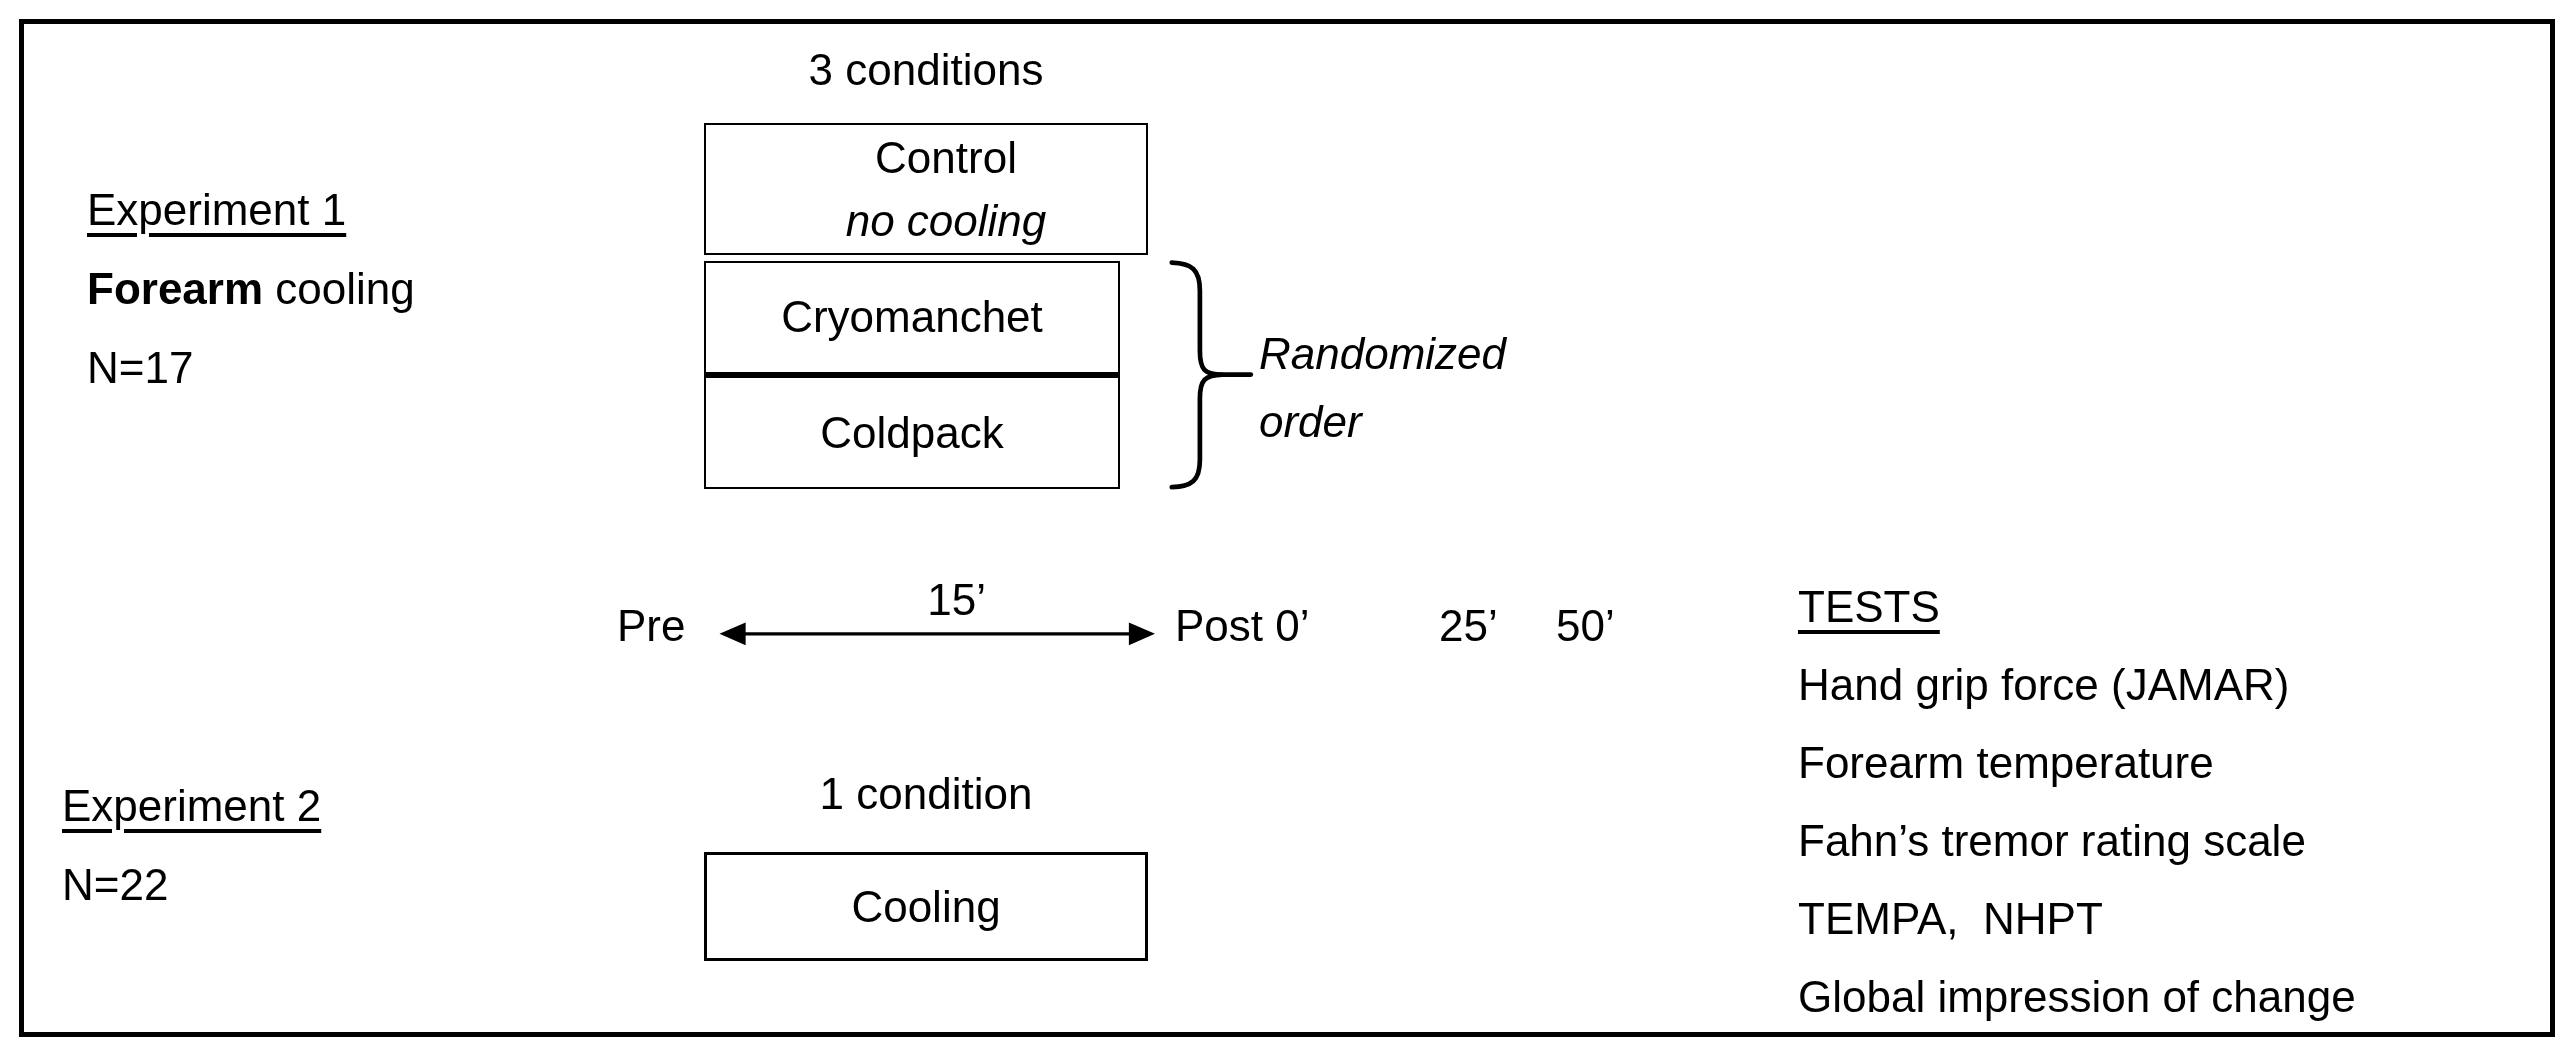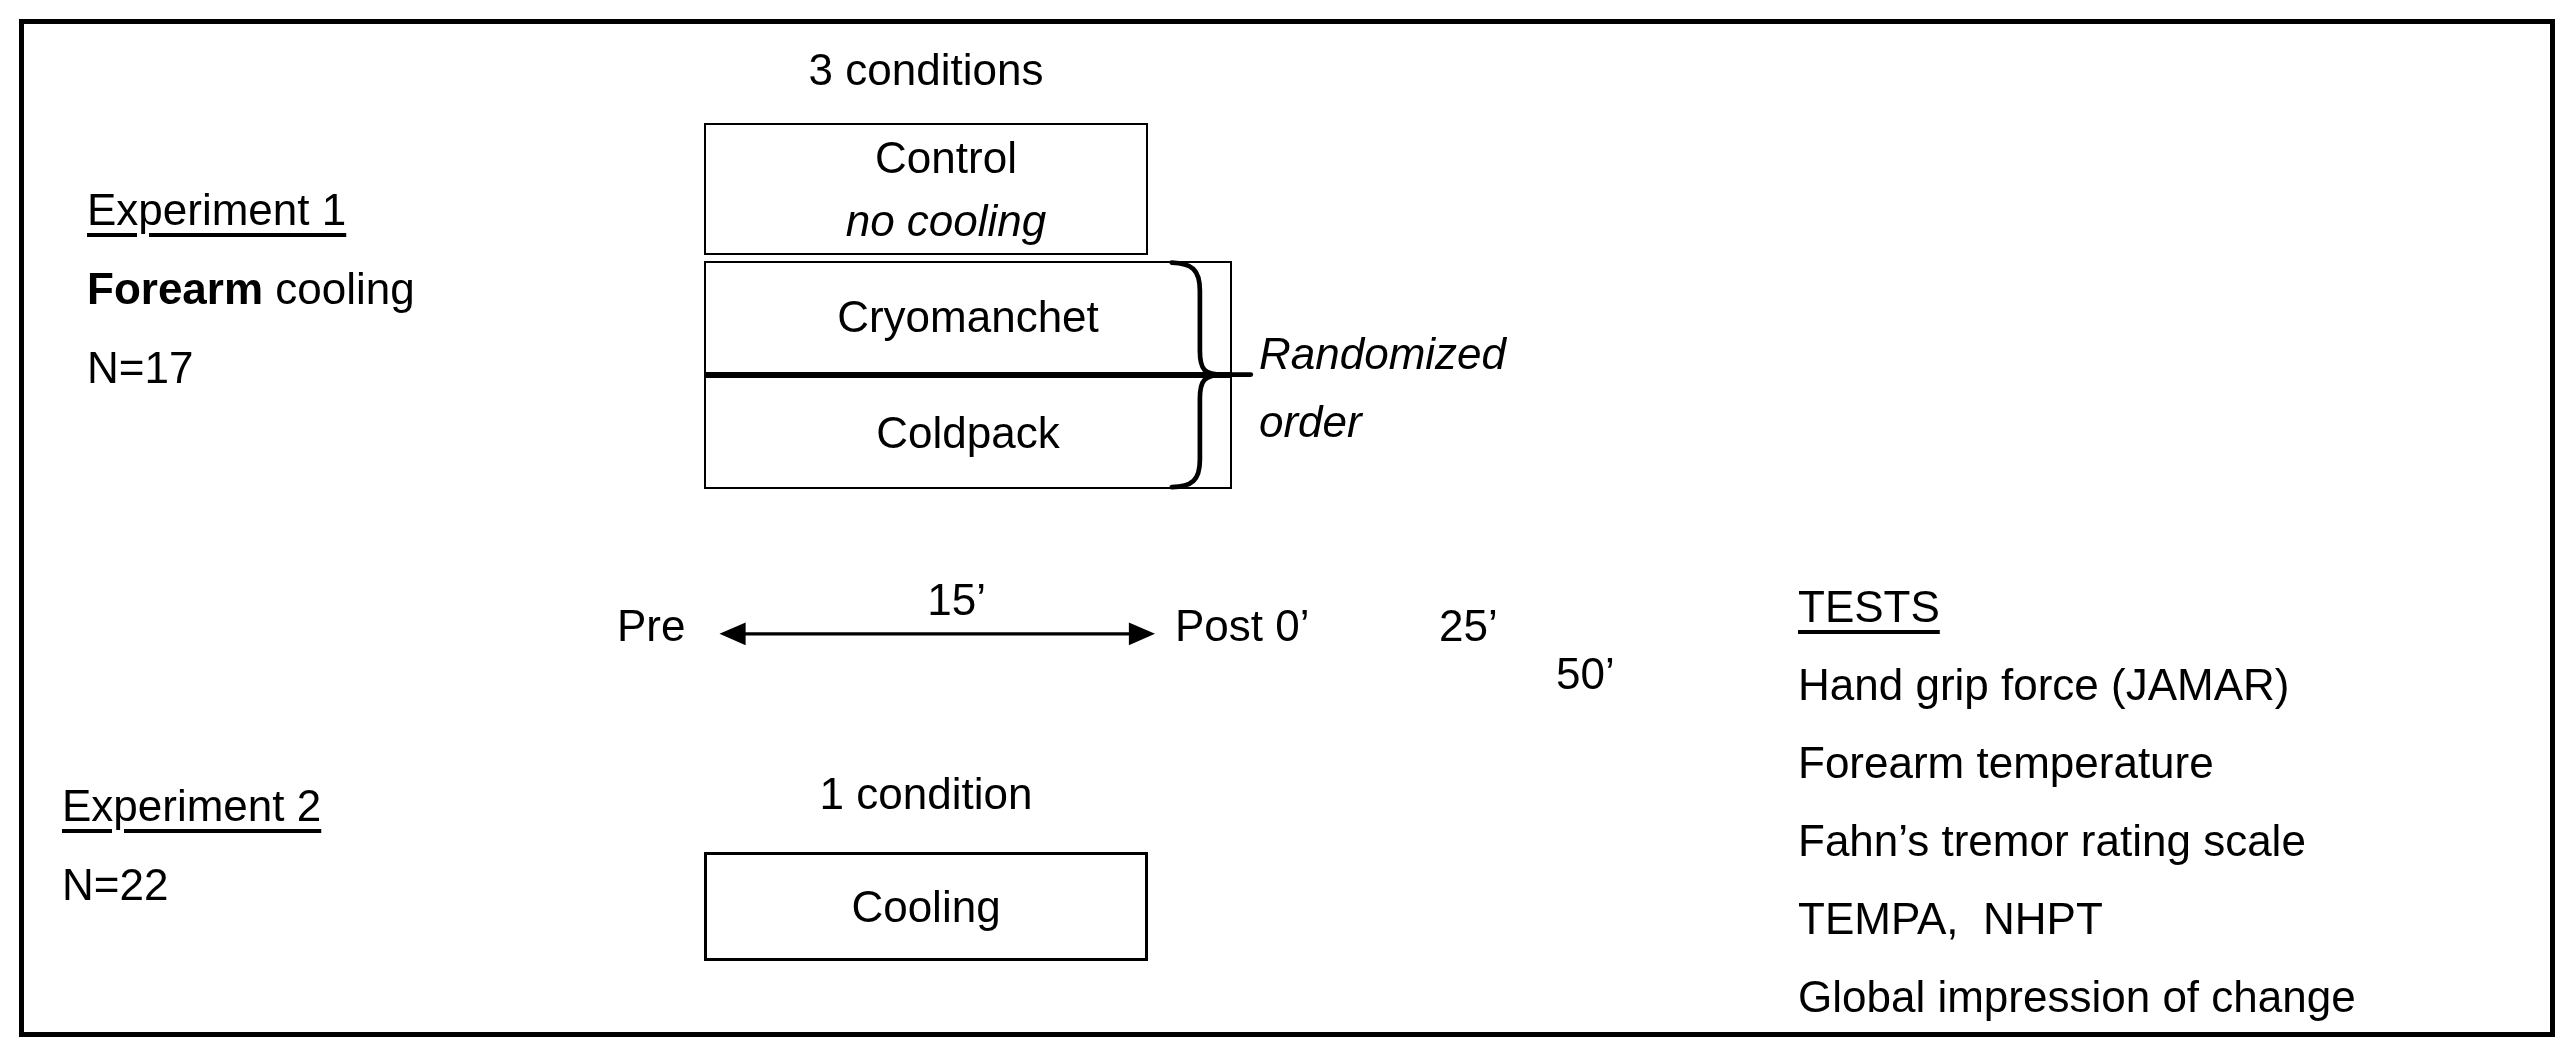--- a/index.html
+++ b/index.html
@@ -26,21 +26,21 @@
   .textblock > div{line-height:79px;}
   .cond-header{width:444px;text-align:center;}
   .box{
     border:2.7px solid #000;box-sizing:border-box;
     display:flex;flex-direction:column;
     align-items:center;justify-content:center;
     text-align:center;
   }
   .control-box{left:704px;top:123px;width:444px;height:132px;padding-left:40px;}
   .control-box > div{line-height:63px;}
-  .rand-box{left:704px;top:261px;width:528px;height:228px;padding:0;justify-content:stretch;}
+  .rand-box{left:704px;top:261px;width:416px;height:228px;padding:0;justify-content:stretch;}
   .rand-cell{flex:1;display:flex;align-items:center;justify-content:center;width:100%;}
   .divider{height:6.7px;width:100%;background:#000;}
   .cooling-box{left:704px;top:852px;width:444px;height:109px;border-width:3.4px;}
   .brace-label{left:1259px;top:320px;}
   .brace-label > div{line-height:68px;font-style:italic;}
   .tests{left:1798px;top:568px;}
   .tests > div{line-height:78px;}
   svg{display:block;}
 </style>
 </head>
@@ -69,21 +69,21 @@
 
 <div class="abs textblock brace-label">
   <div class="line">Randomized</div>
   <div class="line">order</div>
 </div>
 
 <div class="abs line" style="left:617px;top:604px;">Pre</div>
 <div class="abs line" style="left:892px;top:578px;width:94px;text-align:right;">15’</div>
 <div class="abs line" style="left:1175px;top:604px;">Post 0’</div>
 <div class="abs line" style="left:1439px;top:604px;">25’</div>
-<div class="abs line" style="left:1556px;top:604px;margin-top:48px;">50’</div>
+<div class="abs line" style="left:1556px;top:604px;">50’</div>
 
 <div class="abs textblock tests">
   <div class="line u">TESTS</div>
   <div class="line">Hand grip force (JAMAR)</div>
   <div class="line">Forearm temperature</div>
   <div class="line">Fahn’s tremor rating scale</div>
   <div class="line">TEMPA,  NHPT</div>
   <div class="line">Global impression of change</div>
 </div>
 

